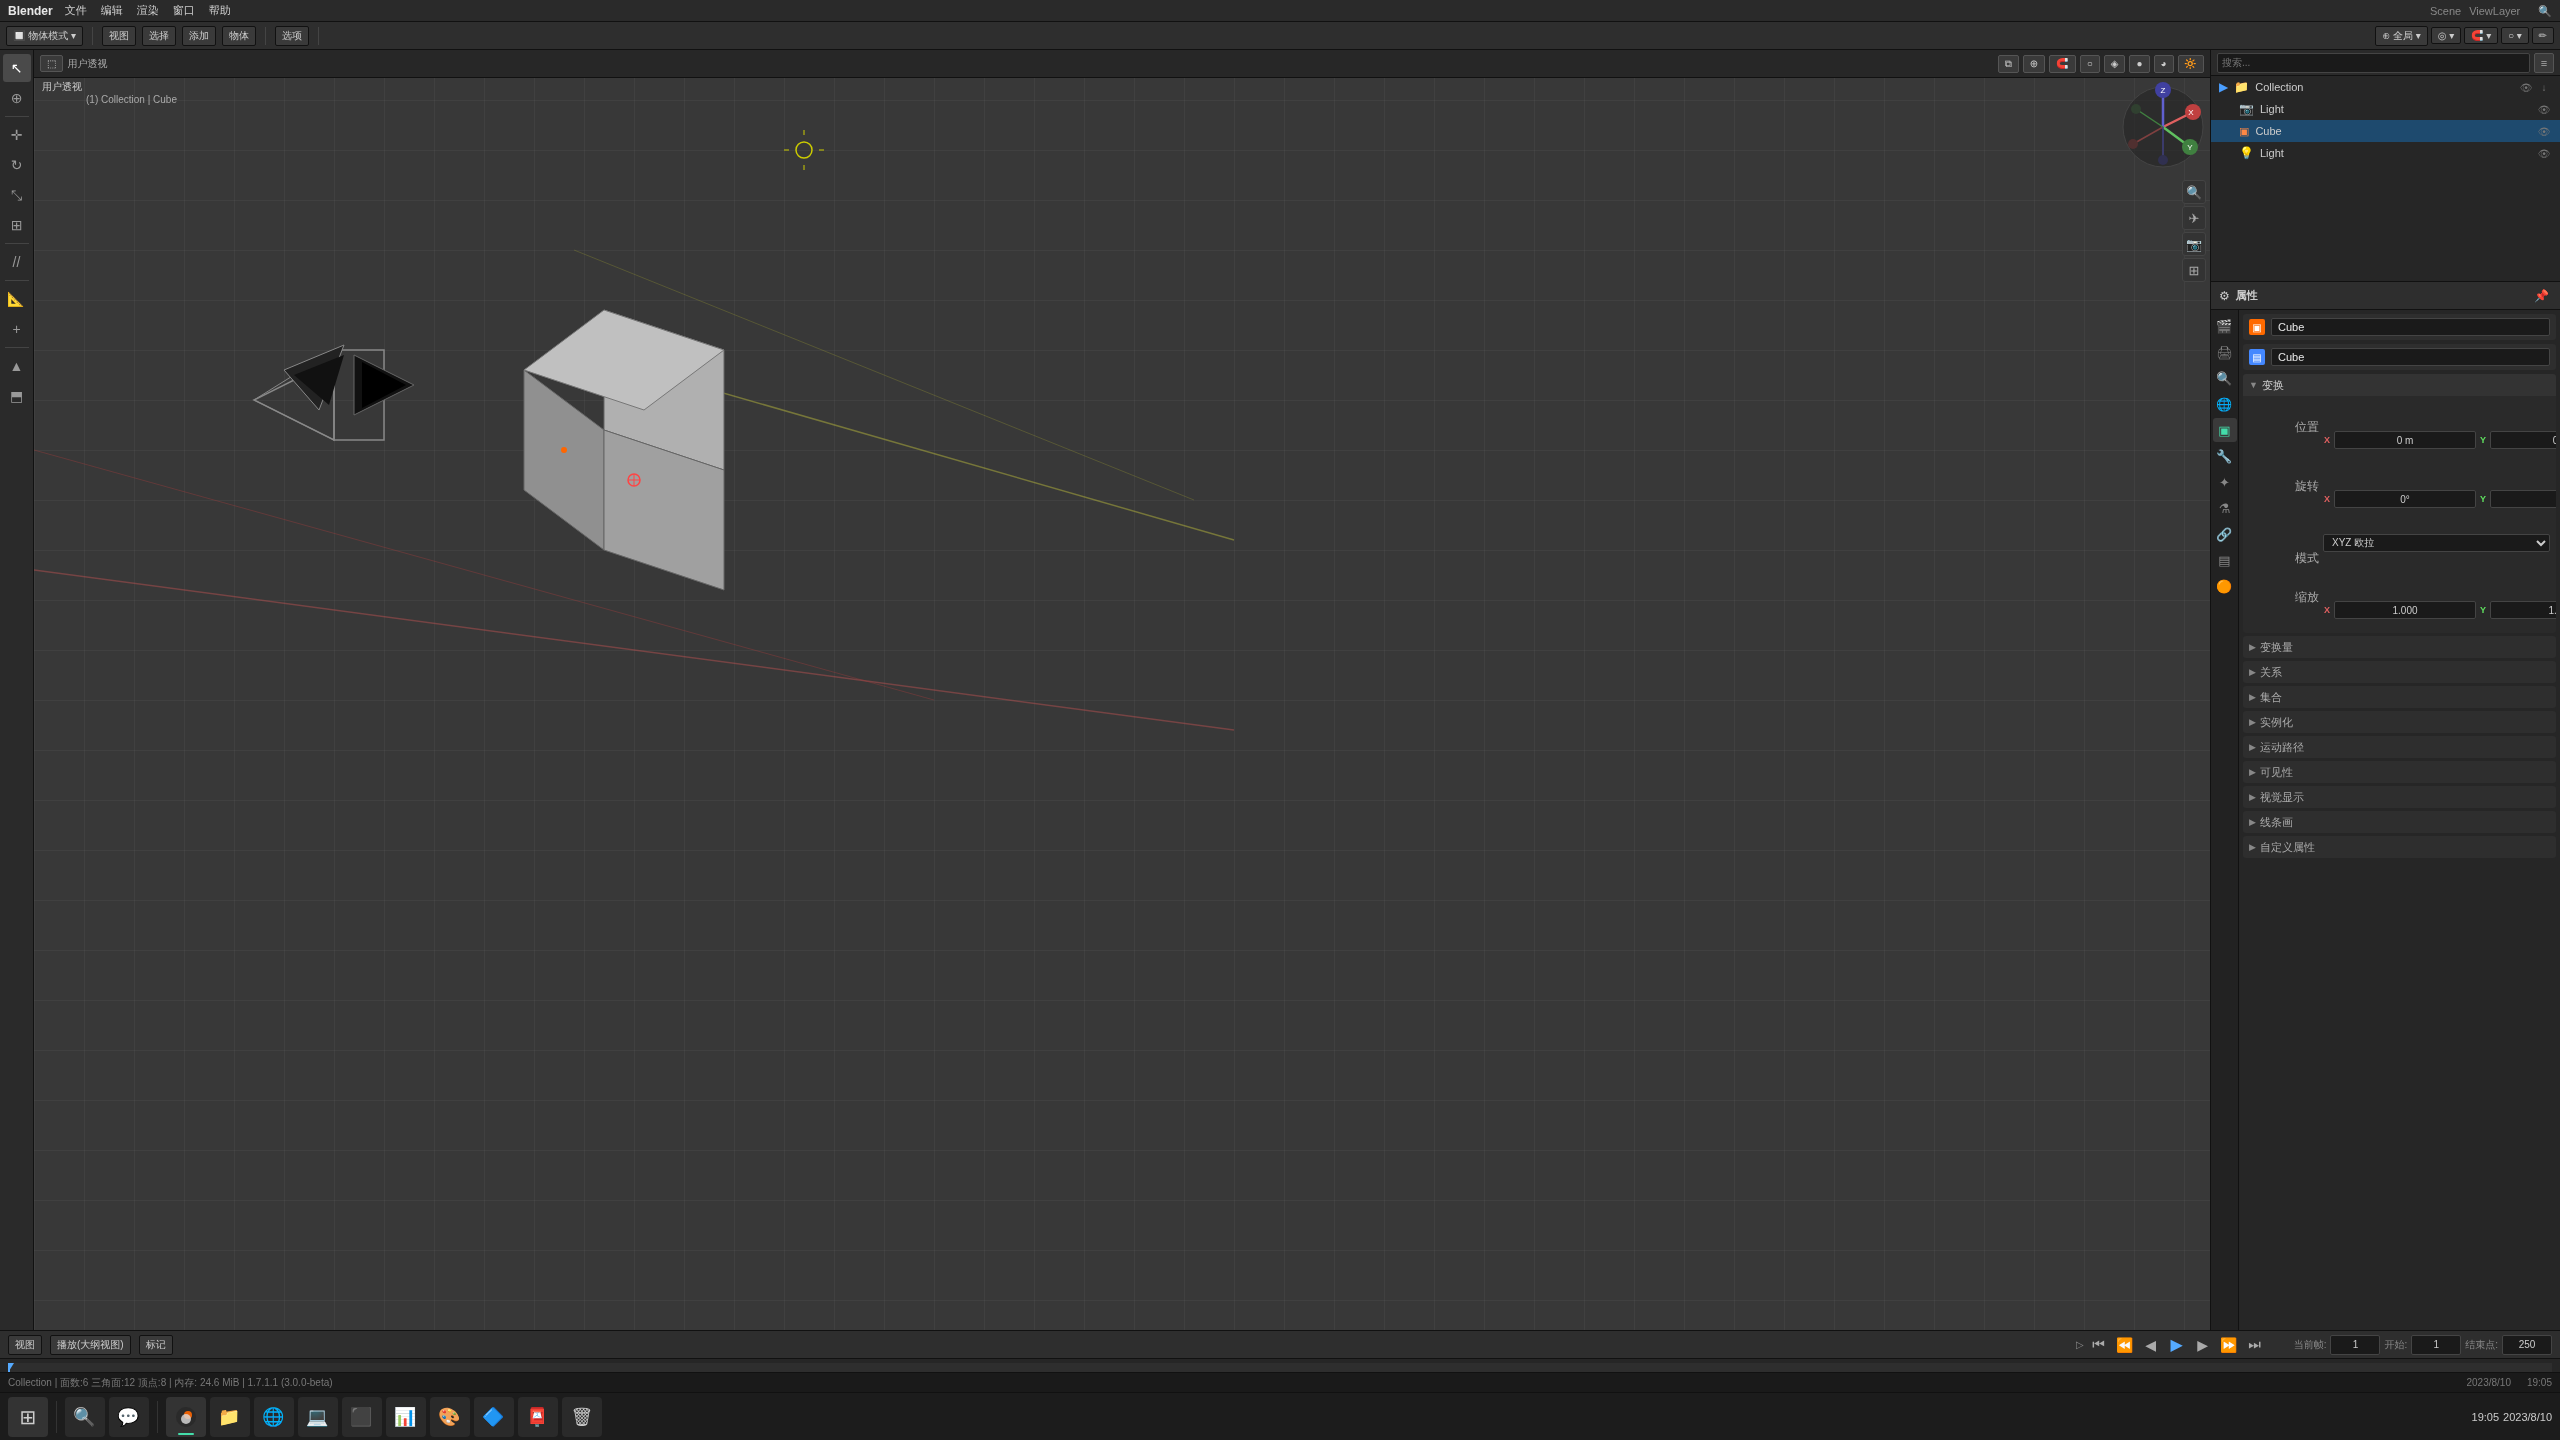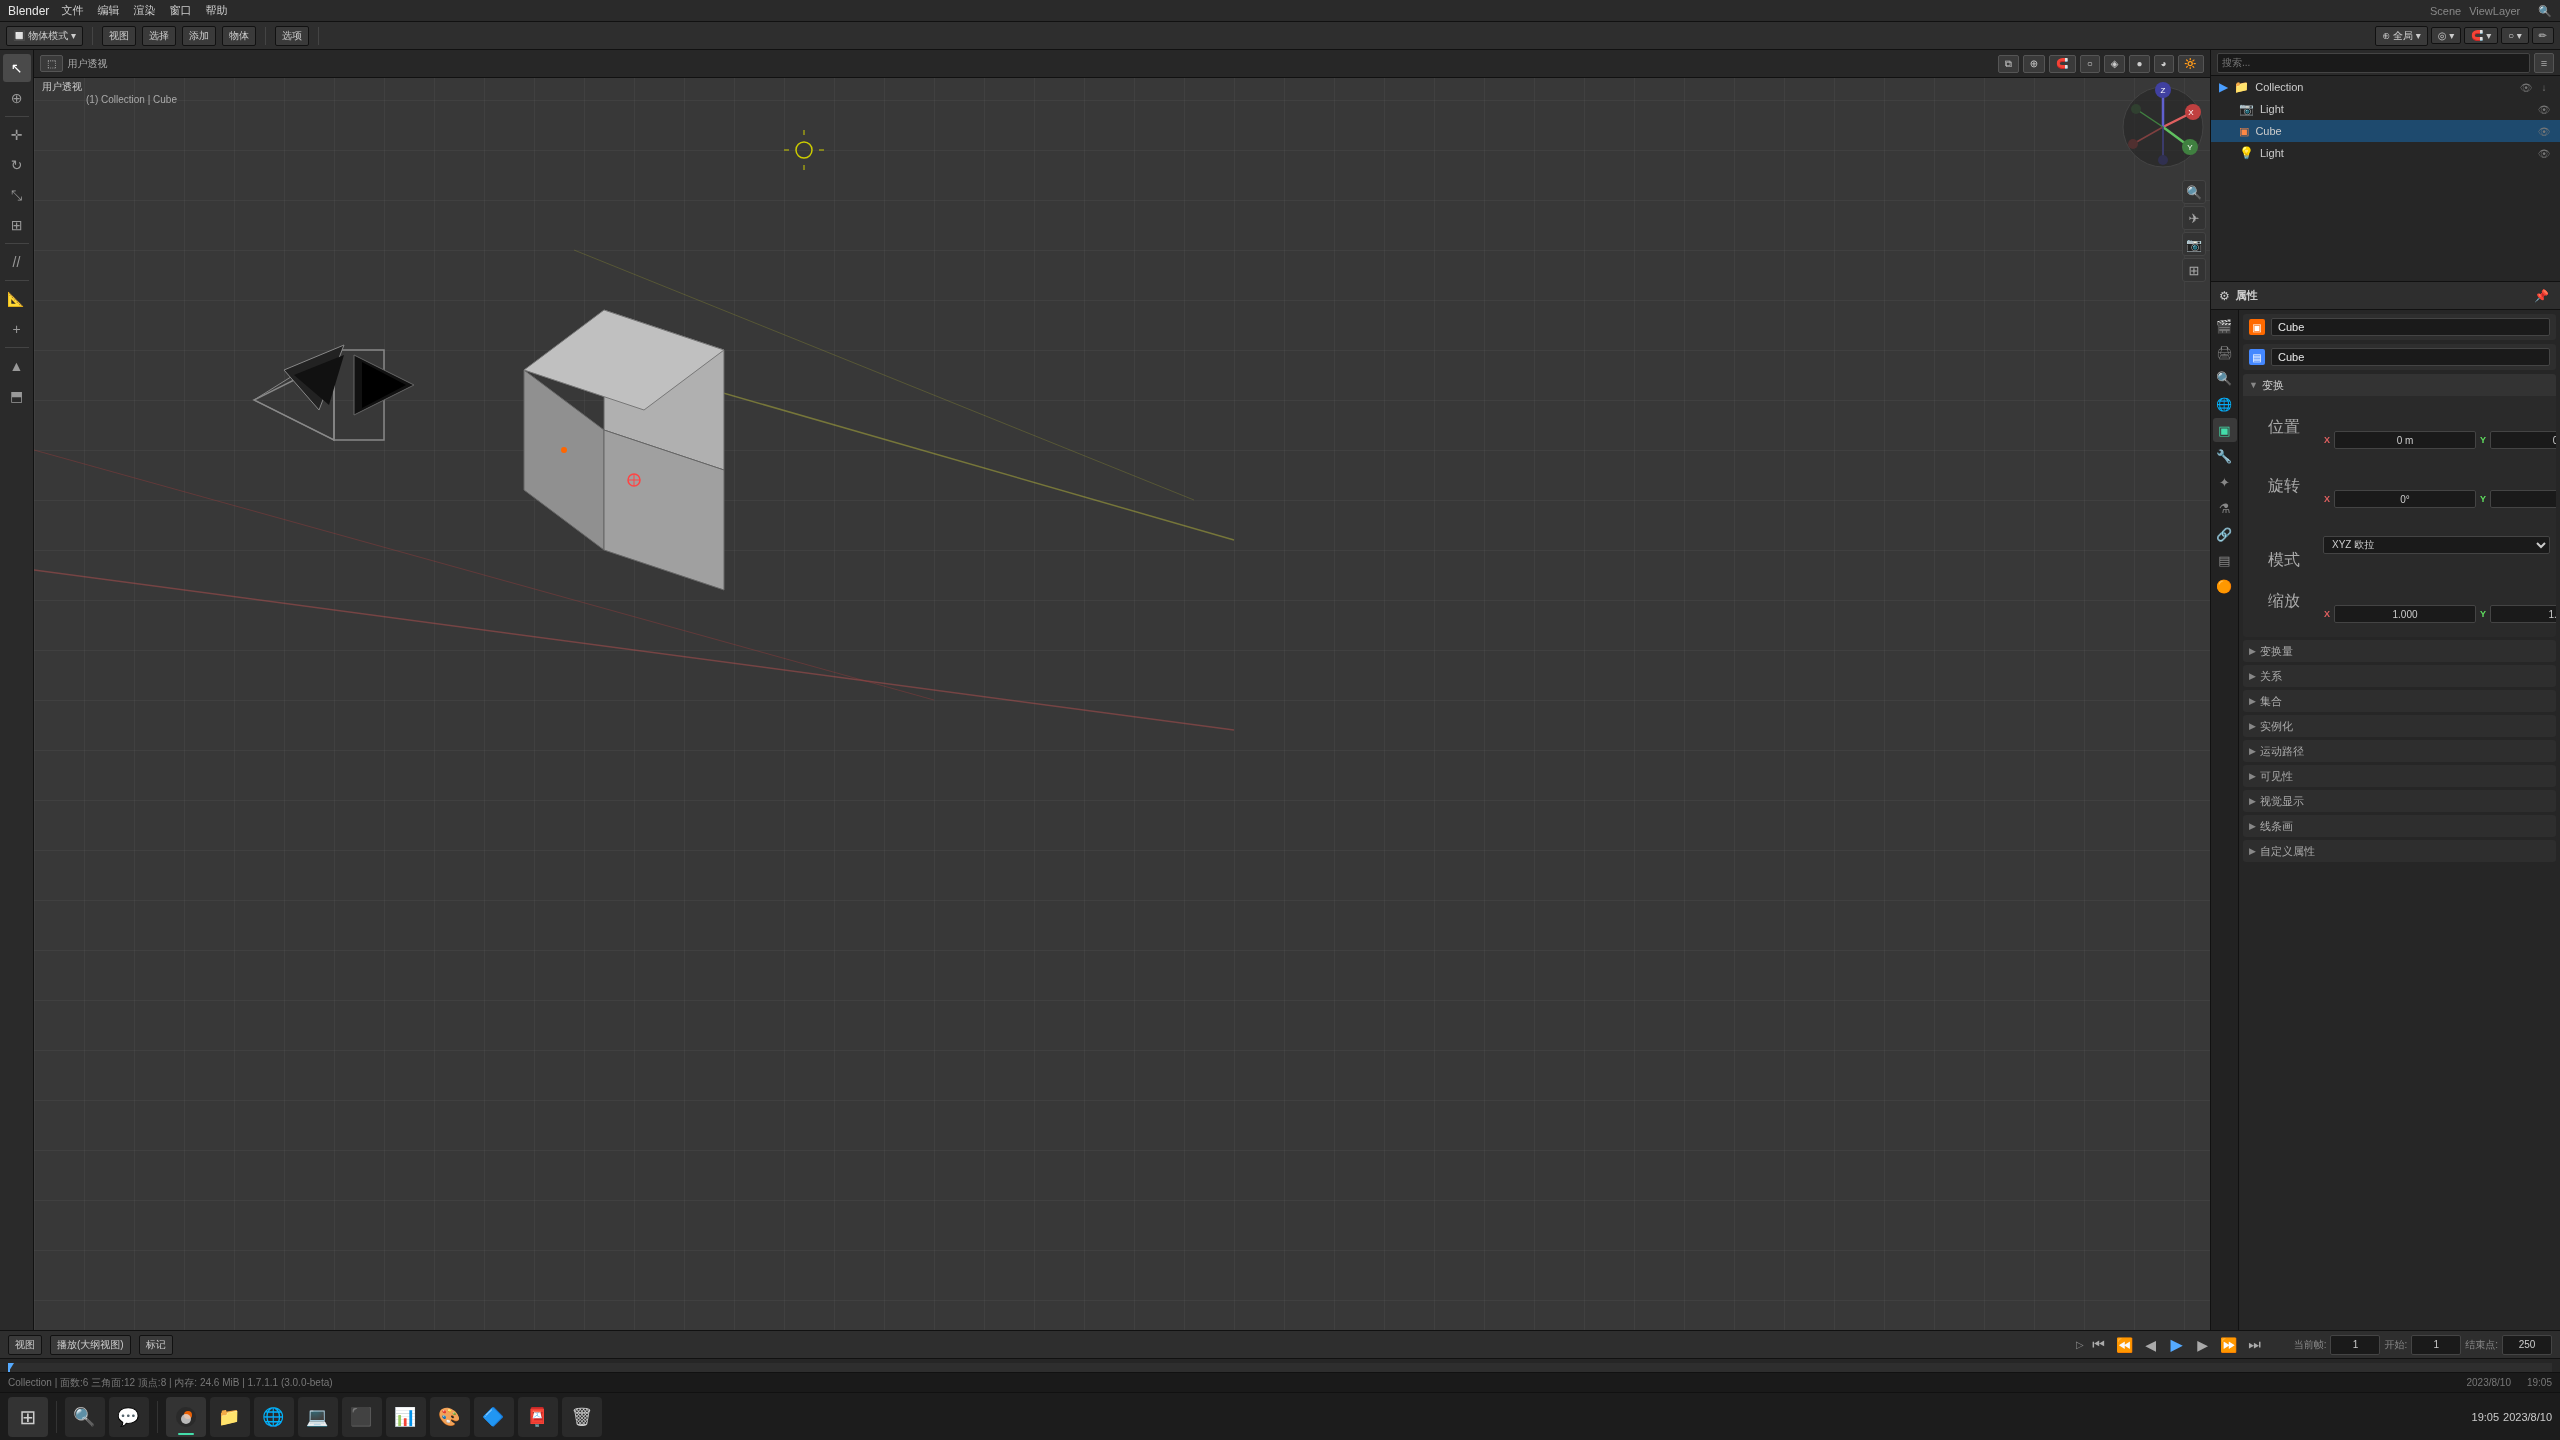--- a/index.html
+++ b/index.html
@@ -23,21 +23,21 @@
       display: flex;
       align-items: center;
       padding: 0 8px;
       gap: 12px;
       z-index: 100;
       border-bottom: 1px solid #111;
     }
     .top-menubar .app-name {
       color: #e8e8e8;
       font-size: 12px;
-      font-weight: normal;
+      font-weight: bold;
     }
     .menu-items {
       display: flex;
       gap: 14px;
     }
     .menu-item {
       color: #ccc;
       font-size: 11px;
       cursor: pointer;
     }
@@ -343,23 +343,23 @@
     }
     .prop-row {
       display: flex;
       align-items: center;
       height: 22px;
       gap: 4px;
       margin-bottom: 2px;
     }
     .prop-label {
       width: 70px;
-      font-size: 16px;
+      font-size: 12px;
       color: #aaa;
-      text-align: center;
+      text-align: right;
       flex-shrink: 0;
       margin-top: 32px;
     }
     .prop-input {
       flex: 1;
       height: 18px;
       background: #1a1a1a;
       border: 1px solid #444;
       color: #ccc;
       font-size: 10px;

